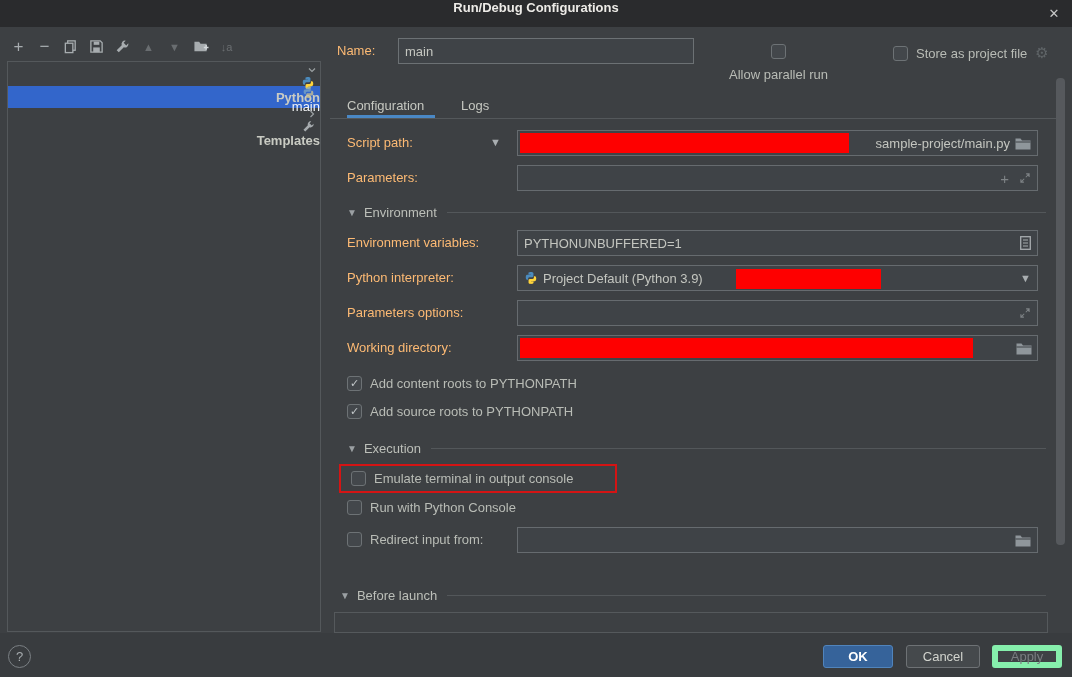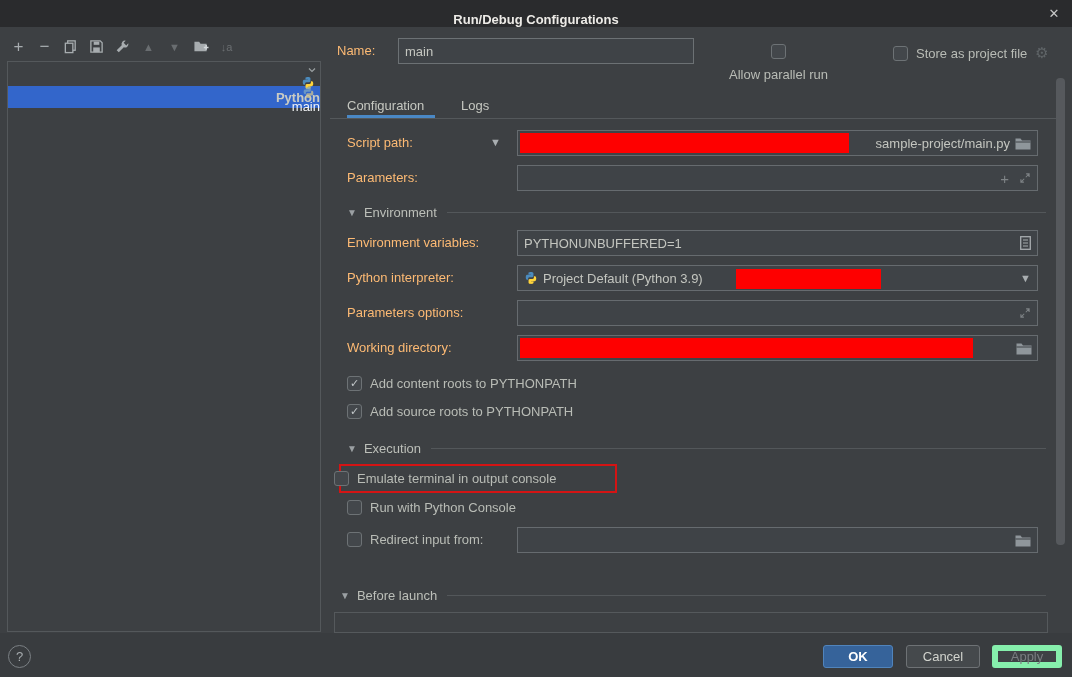--- a/index.html
+++ b/index.html
@@ -1,21 +1,21 @@
 <!DOCTYPE html>
 <html><head>
 <meta charset="utf-8">
 <style>
   html,body{margin:0;padding:0;background:#1e1f22;}
   .window{position:relative;width:1072px;height:677px;background:#3d4043;overflow:hidden;
           font-family:"Liberation Sans","DejaVu Sans",sans-serif;font-size:13px;color:#b9bcb6;
           -webkit-font-smoothing:antialiased;}
   
   .titlebar{position:absolute;left:0;top:0;width:1072px;height:27px;background:#2a2b2d;
-            display:flex;align-items:flex-end;justify-content:center;}
+            display:flex;align-items:flex-start;justify-content:center;}
   .title-text{font-weight:bold;color:#edebe7;font-size:13px;}
   .close-btn{position:absolute;right:8px;top:3px;width:20px;height:20px;display:flex;align-items:center;
              justify-content:center;color:#c7c7c7;font-size:13px;cursor:default;}
   
   .tree-toolbar{position:absolute;left:10px;top:37px;display:flex;gap:9px;align-items:center;}
   .tbi{width:17px;height:19px;display:flex;align-items:center;justify-content:center;color:#a7acaf;font-size:15px;}
   .tbi.disabled{opacity:.42;}
   
   .tree-panel{position:absolute;left:7px;top:61px;width:314px;height:571px;border:1px solid #54585b;box-sizing:border-box;}
   .tree-row{height:22px;display:flex;align-items:flex-end;white-space:nowrap;flex-direction:column;}
@@ -114,20 +114,33 @@
     </div>
     <div class="tree-row selected">
       <span class="ticon" style="margin-left:46px;opacity:.75;">
         <svg width="13" height="13" viewBox="0 0 16 16">
             <path d="M7.9 1.2c-3 0-2.8 1.3-2.8 1.3v1.5h2.9v.4H3.9s-1.9-.2-1.9 2.8 1.7 2.9 1.7 2.9h1V8.7S4.6 7 6.4 7h2.8s1.6 0 1.6-1.6V2.8s.2-1.6-2.9-1.6z" fill="#7da6c4"></path>
             <path d="M8.1 14.8c3 0 2.8-1.3 2.8-1.3V12H8v-.4h4.1s1.9.2 1.9-2.8-1.7-2.9-1.7-2.9h-1v1.4S11.4 9 9.6 9H6.8s-1.6 0-1.6 1.6v2.6s-.2 1.6 2.9 1.6z" fill="#cfc48f"></path>
           </svg>
       </span>
       <span class="lbl">main</span>
     </div>
+    <div class="tree-row">
+      <span class="chev">
+        <svg width="12" height="12" viewBox="0 0 16 16">
+            <polyline points="6,4 10,8 6,12" fill="none" stroke="#9ba0a3" stroke-width="1.6"></polyline>
+          </svg>
+      </span>
+      <span class="ticon">
+        <svg width="13" height="13" viewBox="0 0 16 16">
+            <path d="M14.2 4.6a3.6 3.6 0 0 1-4.8 4.2L4 14.2 1.8 12l5.4-5.4a3.6 3.6 0 0 1 4.2-4.8L9.2 4l2.8 2.8z" fill="#a7acaf"></path>
+          </svg>
+      </span>
+      <span class="lbl">Templates</span>
+    </div>
   </div>
 
   <div class="flabel" style="left:337px;top:38px;">Name:</div>
   <div class="field" style="left:398px;top:38px;width:296px;border-color:#6c7174;">
     <span>main</span>
   </div>
   <div class="cbrow" style="left:729px;top:44px;flex-direction:column;">
     <span class="cb"></span>
     <span>Allow parallel run</span>
   </div>
@@ -236,21 +249,21 @@
     <span>Add source roots to PYTHONPATH</span>
   </div>
 
   <div class="section" style="left:347px;top:441px;width:699px;">
     <span class="tri">▼</span>
     <span>Execution</span>
     <span class="line" style="flex:1;"></span>
   </div>
 
   <div class="ann" style="left:339px;top:464px;width:278px;height:29px;"></div>
-  <div class="cbrow" style="left:334px;top:471px;">
+  <div class="cbrow" style="left:351px;top:471px;">
     <span class="cb"></span>
     <span>Emulate terminal in output console</span>
   </div>
 
   <div class="cbrow" style="left:347px;top:500px;">
     <span class="cb"></span>
     <span>Run with Python Console</span>
   </div>
 
   <div class="cbrow" style="left:347px;top:532px;">

